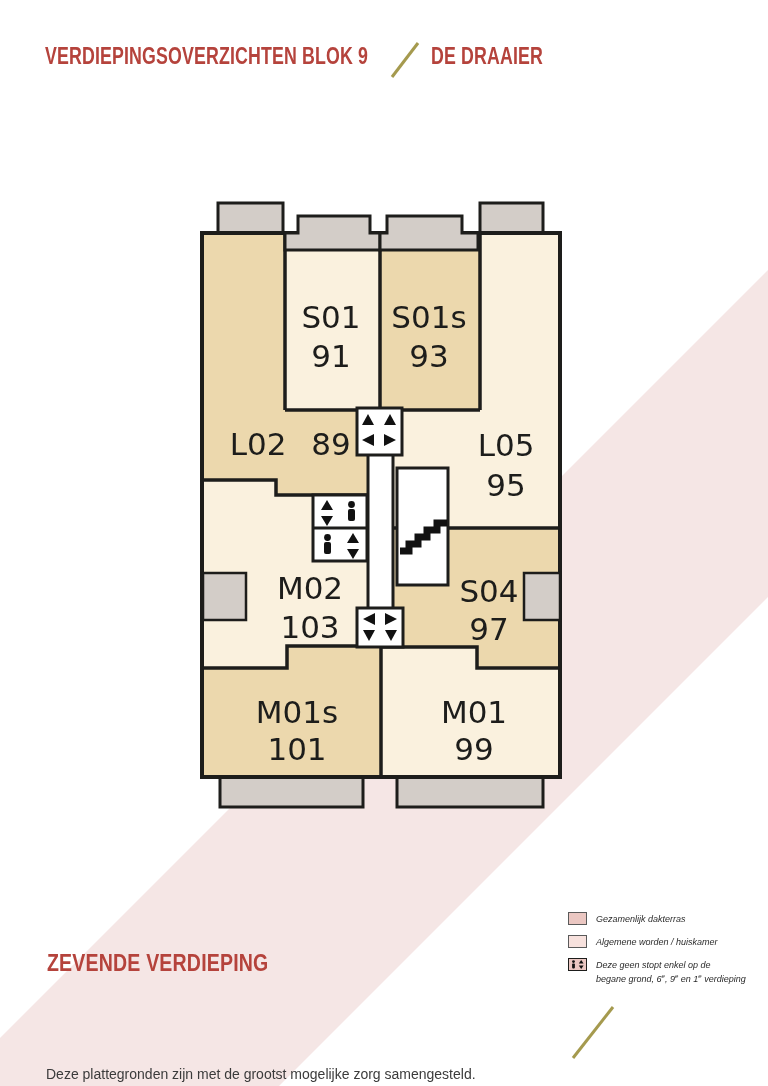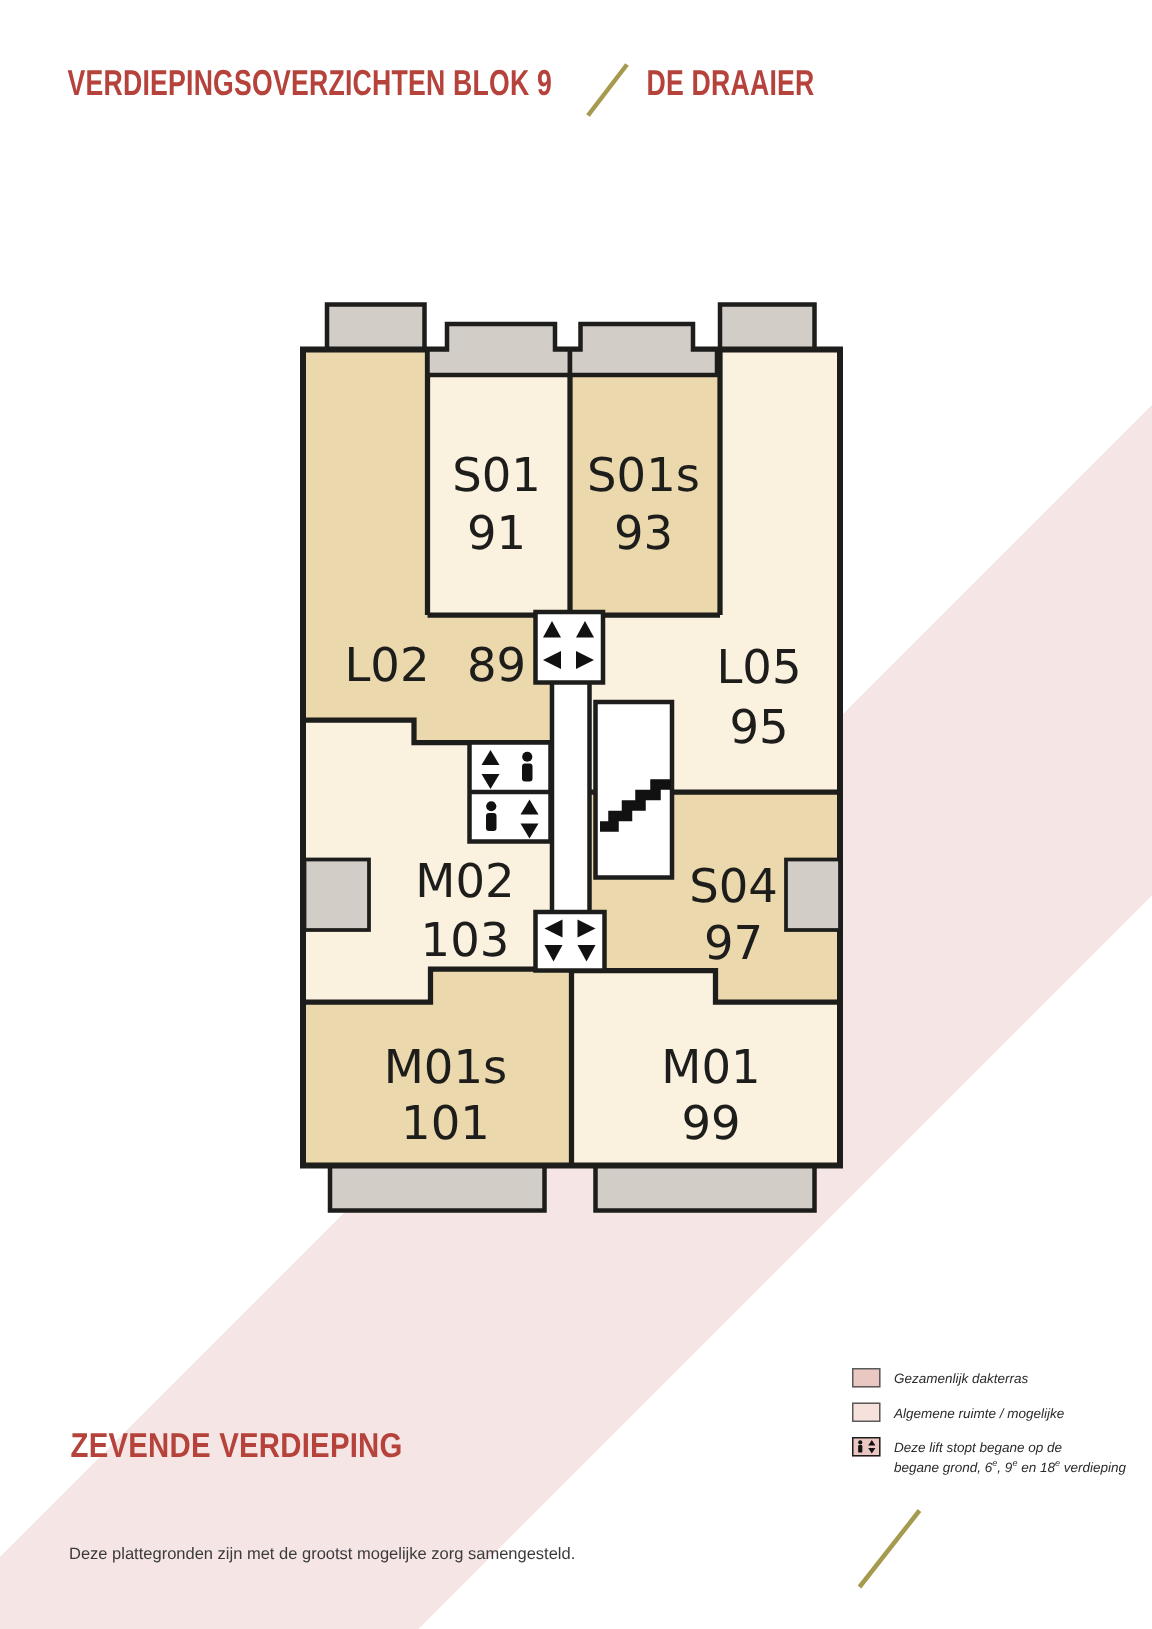--- a/index.html
+++ b/index.html
@@ -16,21 +16,21 @@
   .floor-title{left:47px;top:950px;font-size:23px;transform:scaleX(.85);}
   .legend{position:absolute;left:568px;top:912px;width:190px;font-size:9px;color:#2b2b2b;}
   .legend-row{position:relative;margin-bottom:9px;min-height:14px;font-style:italic;}
   .legend-row .txt{position:absolute;left:28px;top:2px;white-space:nowrap;line-height:11px;}
   .swatch{position:absolute;left:0;top:0;width:19px;height:13px;border:1px solid #5a5a5a;box-sizing:border-box;}
   .sw1{background:#ebc7c2;}
   .sw2{background:#f7e1dd;}
   .lift-chip{position:absolute;left:0;top:0;width:19px;height:13px;background:#ebc7c2;
         border:1.4px solid #1d1d1b;box-sizing:border-box;}
   .legend sup{font-size:6px;}
-  .disclaimer{position:absolute;left:46px;top:1030px;font-size:11px;line-height:13px;color:#3b3b3b;}
+  .disclaimer{position:absolute;left:46px;top:1068px;font-size:14px;line-height:13px;color:#3b3b3b;}
   .logo{position:absolute;right:35px;top:1014px;text-align:right;color:#1d1d1b;}
   .logo-name{font-size:23px;letter-spacing:2px;transform:scaleX(.89);transform-origin:right center;
         white-space:nowrap;font-weight:500;}
   .logo-tag{font-size:8.5px;letter-spacing:1.6px;margin-top:3px;white-space:nowrap;font-weight:bold;color:#222;}
   .logo-slash{position:absolute;left:568px;top:1002px;}
   .room-label{font-family:"DejaVu Sans",sans-serif;font-size:31px;fill:#1d1d1b;
         text-anchor:middle;dominant-baseline:central;}
 </style>
 </head>
 <body>
@@ -153,36 +153,36 @@
 
   <div class="floor-title">ZEVENDE VERDIEPING</div>
 
   <div class="legend">
     <div class="legend-row">
       <span class="swatch sw1"></span>
       <span class="txt">Gezamenlijk dakterras</span>
     </div>
     <div class="legend-row">
       <span class="swatch sw2"></span>
-      <span class="txt">Algemene ruimte / mogelijke</span>
+      <span class="txt">Algemene worden / huiskamer</span>
     </div>
     <div class="legend-row">
       <span class="lift-chip">
         <svg width="17" height="11" viewBox="0 0 17 11">
           <g fill="#111111">
             <circle cx="4.5" cy="2.6" r="1.4"></circle>
             <rect x="3.1" y="4.4" width="2.8" height="5" rx=".8"></rect>
             <polygon points="9.8,4.6 14.6,4.6 12.2,1"></polygon>
             <polygon points="9.8,6.4 14.6,6.4 12.2,10"></polygon>
           </g>
         </svg>
       </span>
       <span class="txt">
-        <span>Deze lift stopt begane op de</span><br>
-        <span>begane grond, 6</span><sup>e</sup><span>, 9</span><sup>e</sup><span> en 18</span><sup>e</sup><span> verdieping</span>
+        <span>Deze geen stopt enkel op de</span><br>
+        <span>begane grond, 6</span><sup>e</sup><span>, 9</span><sup>e</sup><span> en 1</span><sup>e</sup><span> verdieping</span>
       </span>
     </div>
   </div>
 
   <div class="disclaimer">
     <div>Deze plattegronden zijn met de grootst mogelijke zorg samengesteld.</div>
   </div>
 
   <svg class="logo-slash" width="50" height="60">
     <line x1="5" y1="56" x2="45" y2="5" stroke="#a59a4e" stroke-width="3"></line>

